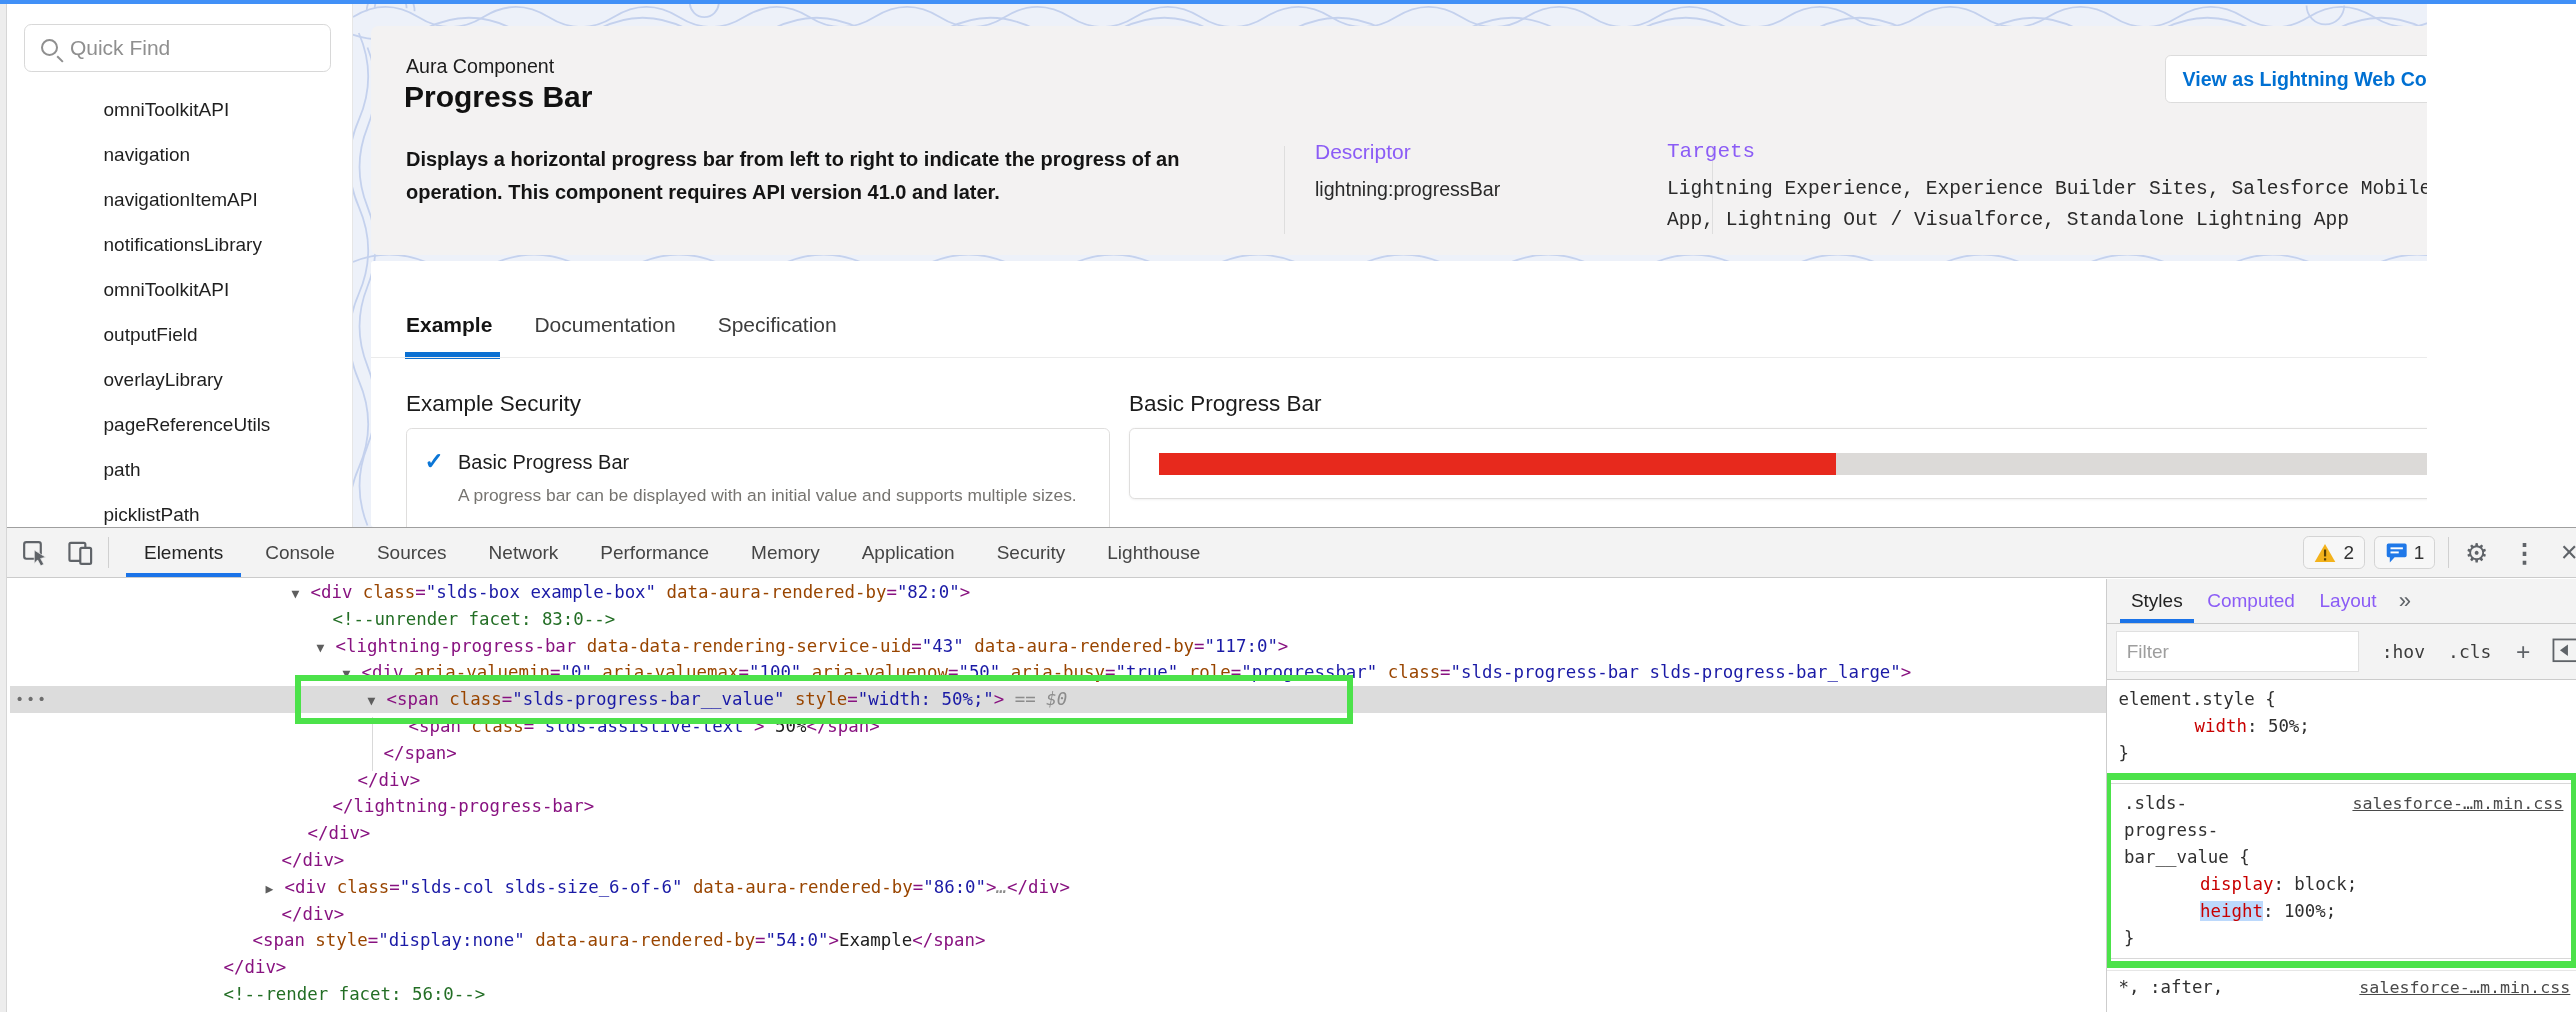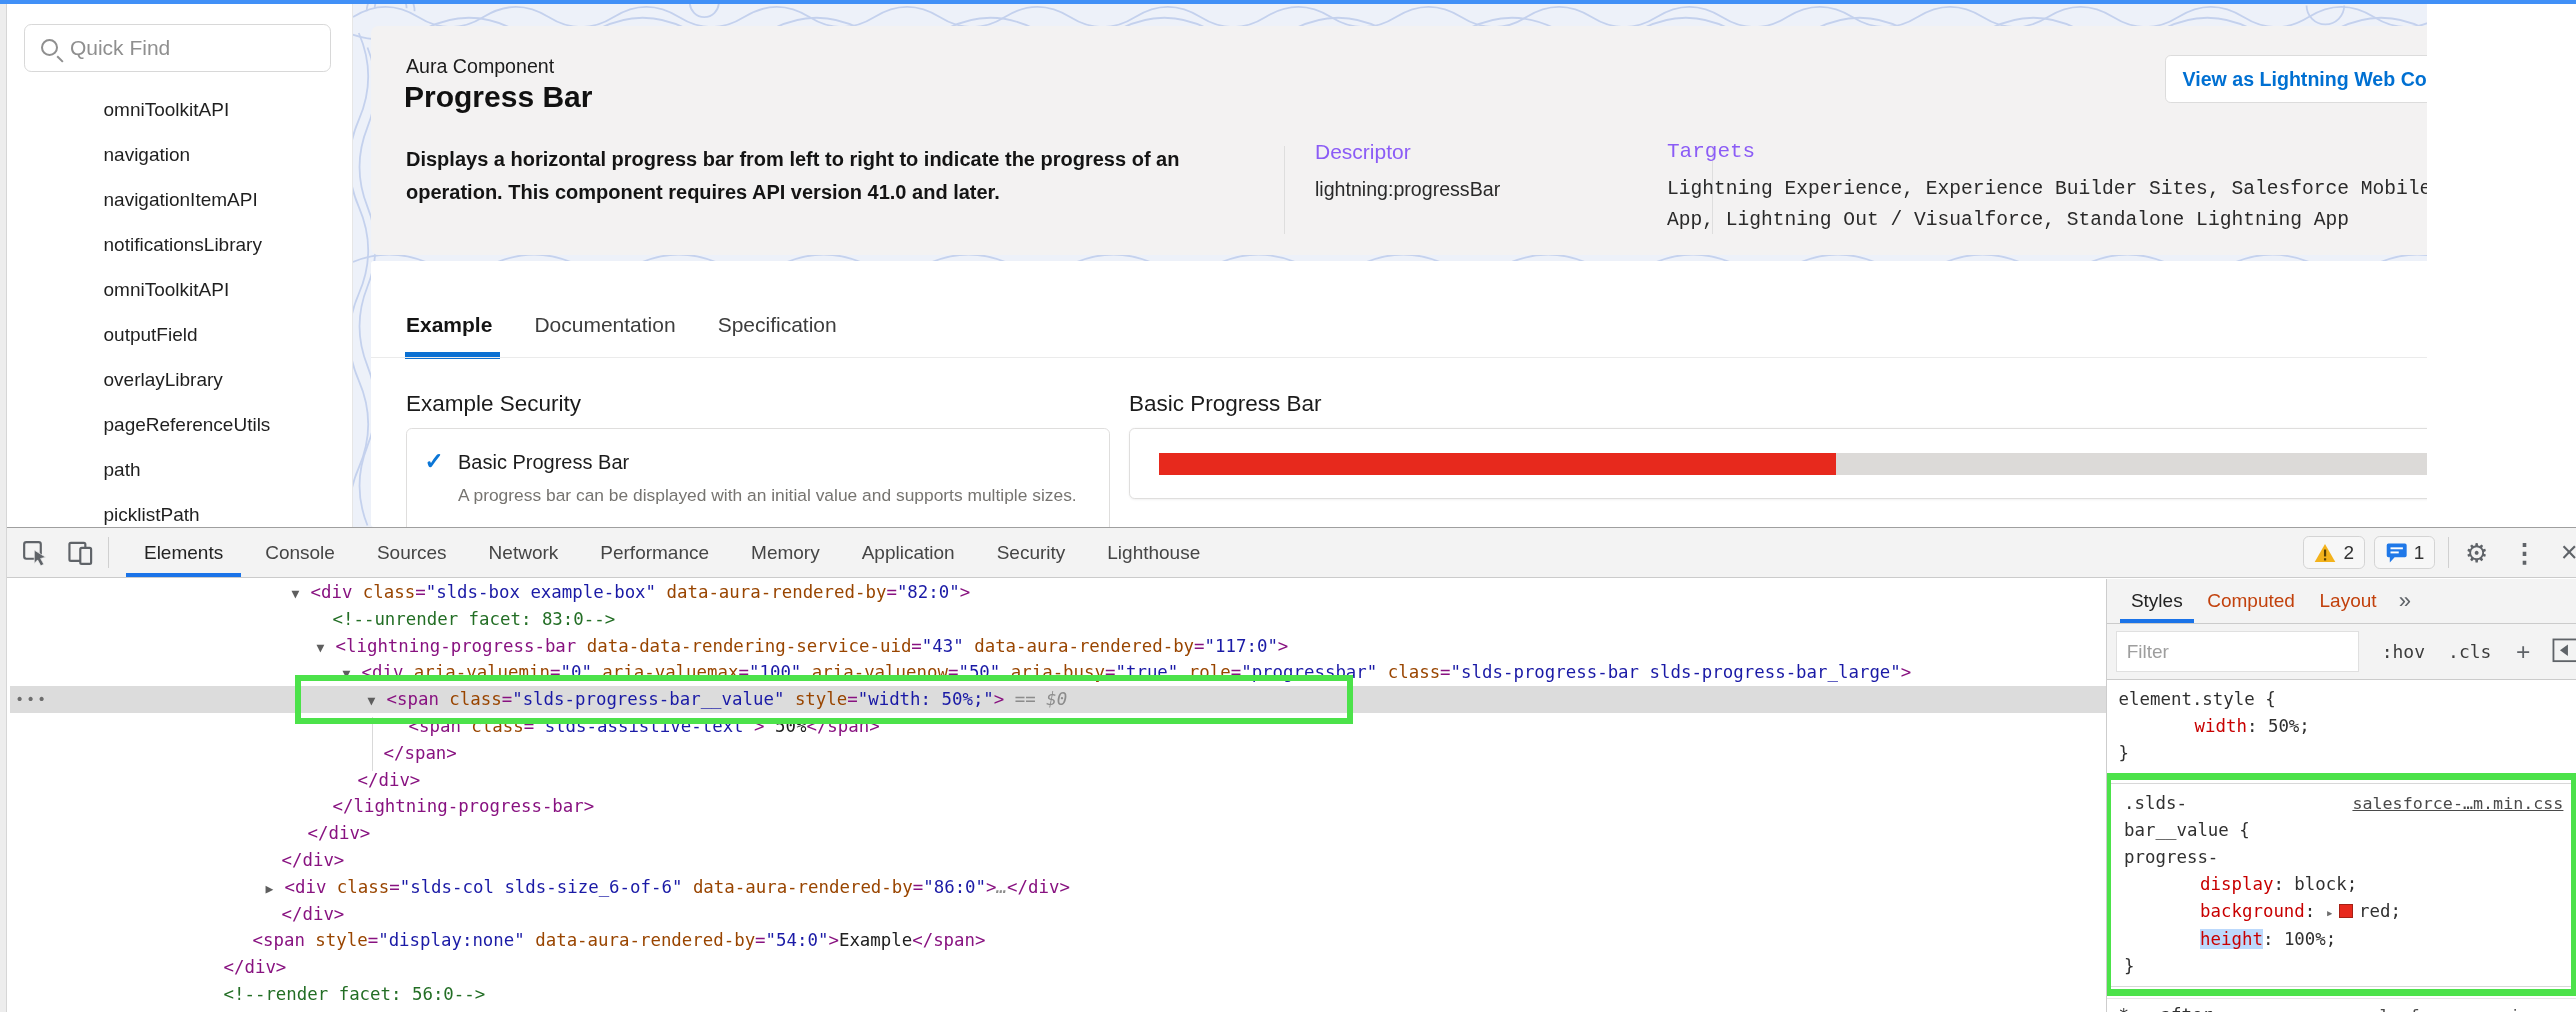--- a/index.html
+++ b/index.html
@@ -100,21 +100,21 @@
   .tk-x { color:#202020; }
   .tk-g { color:#8c8c8c; font-style:italic; }
   #dom-green { position:absolute; left:285px; top:96px; width:1058px; height:49px;
     border:6.5px solid #4ce24a; z-index:10; pointer-events:none; }
   .indent-guide { position:absolute; left:362px; top:138px; width:0.7px; height:54px; background:#d9d9d9; }
 
   #styles-panel { position:absolute; left:2103px; top:51px; right:0; bottom:0; background:#fff;
     border-left:0.7px solid #cdcdcd; }
   #sp-tabs { position:absolute; left:0; top:0; right:0; height:45px; background:#f3f3f3;
     border-bottom:0.7px solid #cbcbcb; display:flex; align-items:stretch; padding-left:11.6px; }
-  .sp-tab { position:relative; display:flex; align-items:center; padding:0 12.3px; font-size:19px; color:#c2410c; cursor:pointer; }
+  .sp-tab { position:relative; display:flex; align-items:center; padding:0 12.3px; font-size:19px; color:#8b5cf6; cursor:pointer; }
   .sp-tab.active { color:#222; }
   .sp-tab.active::after { content:''; position:absolute; left:1.4px; right:1.4px; bottom:0; height:3.6px; background:#1a73e8; }
   #sp-more { display:flex; align-items:center; font-size:22px; color:#5f6368; padding:0 10px; cursor:pointer; }
   #sp-filter { position:absolute; left:0; top:45px; right:0; height:56px; background:#f3f3f3;
     border-bottom:0.7px solid #cbcbcb; display:flex; align-items:center; padding:0 8.7px; }
   #filter-input { width:243px; height:41px; border:0.7px solid #e0e0e0; background:#fff; font-size:19px;
     padding:0 10px; color:#444; outline:none; font-family:"Liberation Sans", sans-serif; }
   #filter-input::placeholder { color:#9e9e9e; }
   .sp-toggle { font-family:"DejaVu Sans Mono", monospace; font-size:18px; color:#3c3c3c; margin-left:23px; cursor:pointer; }
   #sp-plus { font-size:24.6px; color:#5f6368; margin-left:24.6px; cursor:pointer; }
@@ -349,24 +349,23 @@
         </span>
       </div>
       <div id="sp-content">
           <div class="css-rule">
             <div class="css-line">element.style {</div>
             <div class="css-line prop"><span class="prop-n">width</span>: <span class="prop-v">50%</span>;</div>
             <div class="css-line">}</div>
           </div>
           <div class="css-rule green">
             <div class="css-line"><span class="css-link">salesforce-…m.min.css</span>.slds-</div>
+            <div class="css-line">progress-</div>
             <div class="css-line">bar__value {</div>
-            <div class="css-line">progress-</div>
             <div class="css-line prop"><span class="prop-n">display</span>: <span class="prop-v">block</span>;</div>
-            <div class="css-line prop"><span class="prop-n">background</span>: <span class="sw-arrow">▸</span><span class="swatch" style="background: rgb(231, 41, 29);"></span><span class="prop-v">red</span>;</div>
             <div class="css-line prop"><span class="prop-n hl">height</span>: <span class="prop-v">100%</span>;</div>
             <div class="css-line">}</div>
           </div>
           <div class="css-rule">
             <div class="css-line"><span class="css-link">salesforce-…m.min.css</span>*, :after,</div>
           </div>
         </div>
     </div>
   </div>
 </div>

